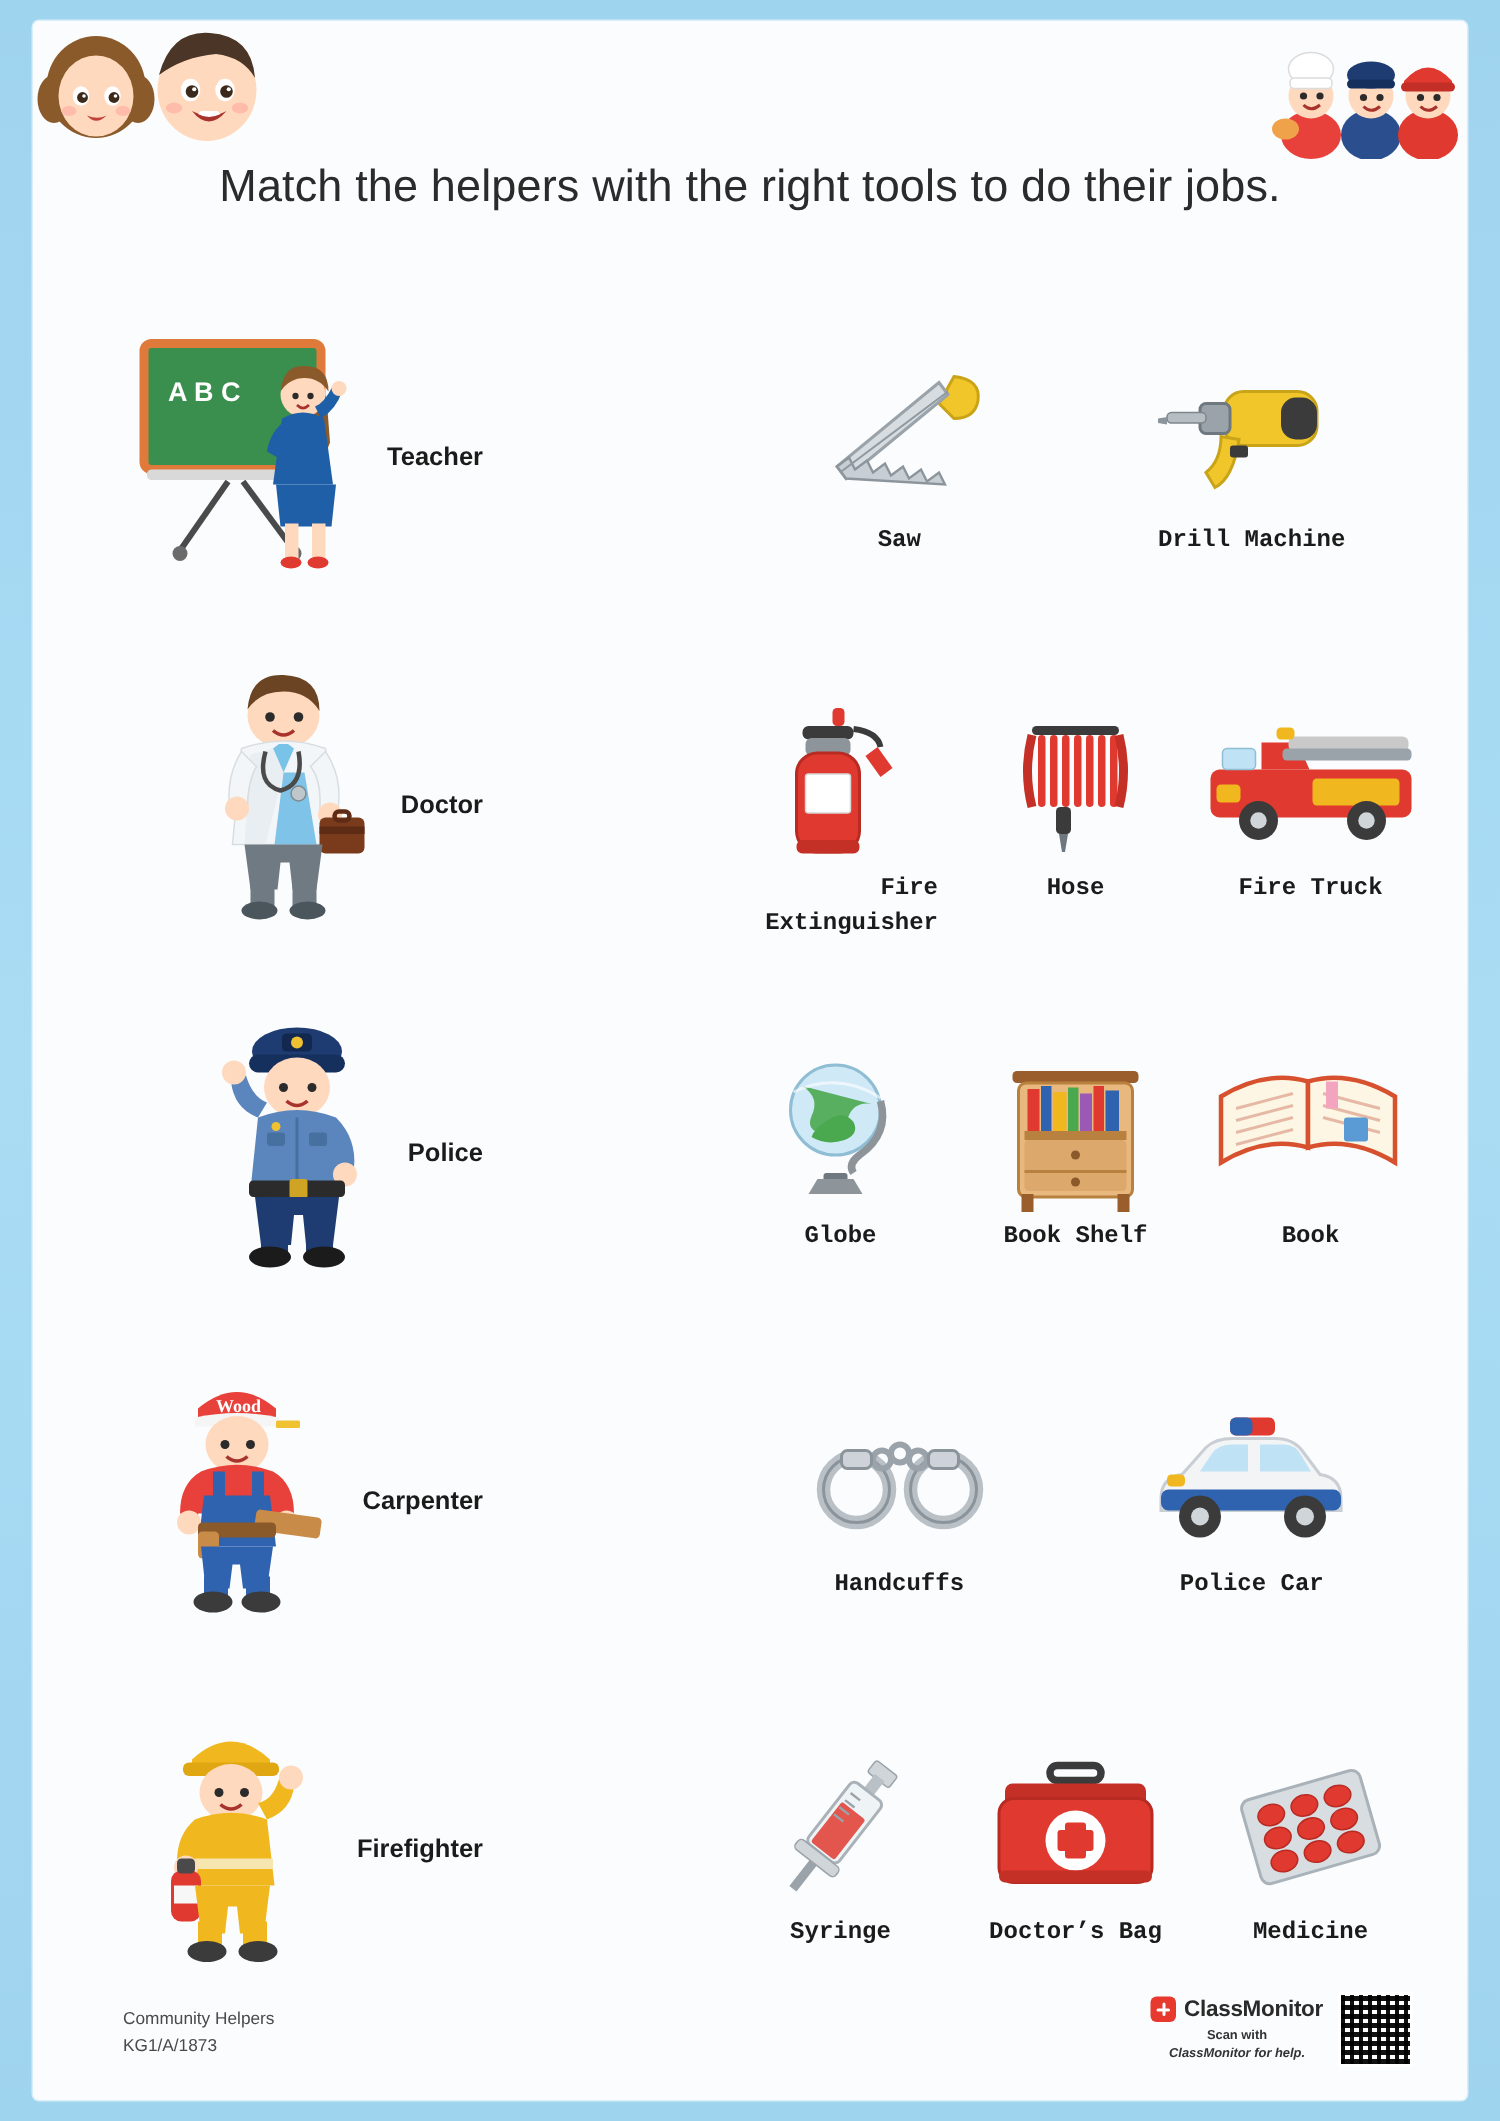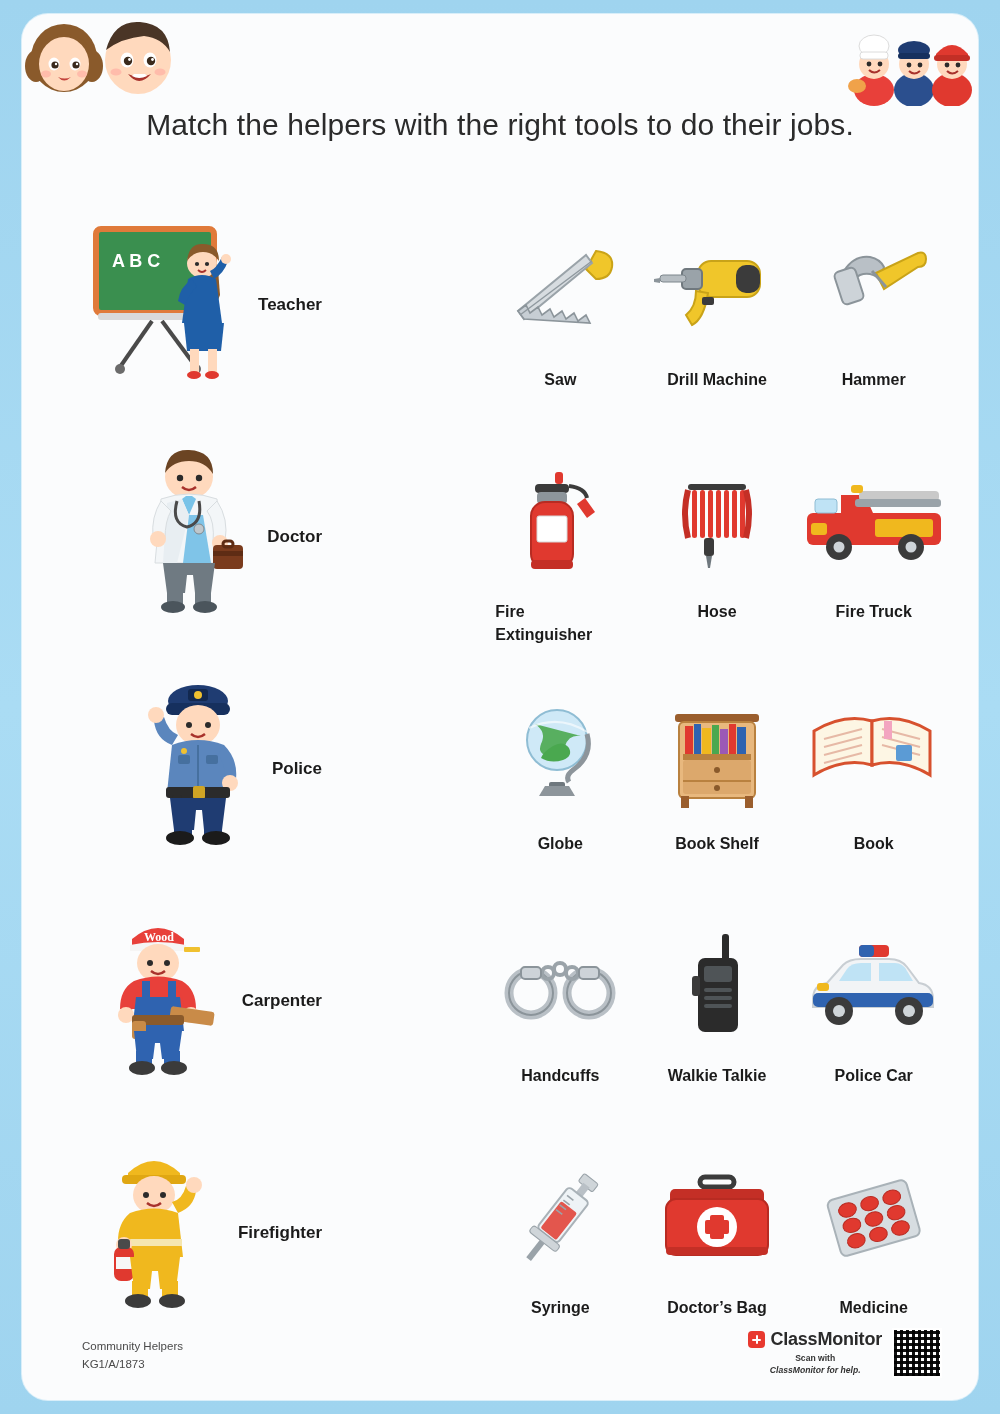--- a/index.html
+++ b/index.html
@@ -20,21 +20,21 @@
     background: linear-gradient(180deg, #9fd4ef 0%, #aadcf4 50%, #9fd4ef 100%);
     box-sizing: border-box;
   }
   .sheet {
     position: absolute;
     left: 22px;
     top: 14px;
     width: 956px;
     height: 1386px;
     background: #fbfcfd;
-    border-radius: 26px;
+    border-radius: 4px;
     box-shadow: 0 0 0 1px rgba(255,255,255,0.6);
     overflow: hidden;
   }
   
   .kids-left {
     position: absolute;
     left: 0px;
     top: 0px;
     width: 180px;
     height: 96px;
@@ -105,27 +105,28 @@
     justify-content: flex-start;
     padding-top: 22px;
   }
   .tool-art {
     height: 110px;
     display: flex;
     align-items: center;
     justify-content: center;
   }
   .tool-label {
-    margin-top: 22px;
+    margin-top: 3px;
     font-size: 16px;
     font-weight: bold;
     color: #1b1b1b;
-    text-align: left;
+    text-align: right;
     line-height: 1.45;
     max-width: 130px;
+    font-family: Liberation Mono, monospace;
   }
   
   .footer-left {
     position: absolute;
     left: 36px;
     bottom: 26px;
     font-size: 11.5px;
     color: #4a4a4a;
     line-height: 1.55;
     margin-left: 24px;
@@ -164,21 +165,21 @@
   }
   .brand-mark:after {
     content: "";
     position: absolute;
     left: 7.5px; top: 4px;
     width: 2px; height: 9px;
     background: #fff;
     border-radius: 1px;
   }
   .brand-name {
-    font-size: 18px;
+    font-size: 15px;
     font-weight: bold;
     color: #2a2a2a;
     letter-spacing: -0.2px;
   }
   .brand-sub {
     margin-top: 3px;
     font-size: 8.6px;
     color: #333;
     line-height: 1.35;
     font-style: italic;
@@ -484,31 +485,20 @@
               <rect x="84" y="24" width="24" height="28" rx="10" fill="#3b3b3b"></rect>
               <path d="M56 52 q-4 26 -16 32 l-6 -10 q10 -8 10 -24z" fill="#f0c62a" stroke="#c9a318" stroke-width="2"></path>
               <rect x="30" y="28" width="20" height="20" rx="4" fill="#9aa3a9" stroke="#6f787e" stroke-width="2"></rect>
               <rect x="8" y="34" width="26" height="7" rx="3" fill="#b7bec3" stroke="#7d868c"></rect>
               <path d="M8 37 l-6 1 l0 3 l6 1z" fill="#8c959b"></path>
               <rect x="50" y="56" width="12" height="8" rx="2" fill="#3b3b3b"></rect>
             </svg>
           </div>
           <div class="tool-label">Drill Machine</div>
         </div>
-        <div class="tool-item">
-          <div class="tool-art">
-            <svg width="120" height="100" viewBox="0 0 120 100">
-              <path d="M30 30 q10 -16 26 -14 q10 2 14 10 l-4 12 q-10 -8 -20 -4 q-8 4 -10 12z" fill="#b9c0c6" stroke="#8b949a" stroke-width="2"></path>
-              <rect x="24" y="28" width="22" height="34" rx="5" fill="#cdd3d8" stroke="#8b949a" stroke-width="2" transform="rotate(-18 35 45)"></rect>
-              <path d="M62 32 L104 12 q8 -2 8 6 q0 8 -8 8 L70 48 Z" fill="#f0c62a" stroke="#c9a318" stroke-width="2"></path>
-              <path d="M58 30 L72 46" stroke="#8b949a" stroke-width="3"></path>
-            </svg>
-          </div>
-          <div class="tool-label">Hammer</div>
-        </div>
       </div>
 
       <div class="tool-row">
         <div class="tool-item">
           <div class="tool-art">
             <svg width="110" height="110" viewBox="0 0 110 110">
               <rect x="50" y="4" width="8" height="12" rx="3" fill="#e0392f"></rect>
               <rect x="30" y="16" width="34" height="9" rx="4" fill="#3b3b3b"></rect>
               <path d="M64 18 q16 2 18 12" stroke="#3b3b3b" stroke-width="4" fill="none"></path>
               <rect x="32" y="24" width="30" height="12" rx="4" fill="#8d959b"></rect>
@@ -637,34 +627,20 @@
                 <circle cx="77" cy="36" r="6"></circle>
               </g>
               <rect x="26" y="30" width="20" height="12" rx="4" fill="#cdd3d8" stroke="#8b949a" stroke-width="2"></rect>
               <rect x="84" y="30" width="20" height="12" rx="4" fill="#cdd3d8" stroke="#8b949a" stroke-width="2"></rect>
             </svg>
           </div>
           <div class="tool-label">Handcuffs</div>
         </div>
         <div class="tool-item">
           <div class="tool-art">
-            <svg width="90" height="110" viewBox="0 0 90 110">
-              <rect x="50" y="2" width="7" height="30" rx="3" fill="#2b2b2b"></rect>
-              <rect x="26" y="26" width="40" height="74" rx="7" fill="#2b2b2b"></rect>
-              <rect x="32" y="34" width="28" height="16" rx="3" fill="#4f5457"></rect>
-              <rect x="32" y="56" width="28" height="4" rx="2" fill="#4f5457"></rect>
-              <rect x="32" y="64" width="28" height="4" rx="2" fill="#4f5457"></rect>
-              <rect x="32" y="72" width="28" height="4" rx="2" fill="#4f5457"></rect>
-              <rect x="20" y="44" width="8" height="20" rx="3" fill="#3b3b3b"></rect>
-            </svg>
-          </div>
-          <div class="tool-label">Walkie Talkie</div>
-        </div>
-        <div class="tool-item">
-          <div class="tool-art">
             <svg width="150" height="100" viewBox="0 0 150 100">
               <path d="M14 62 q0 -14 14 -16 l16 -18 q6 -6 18 -6 l28 0 q12 0 18 8 l12 16 q14 2 14 16 l0 8 l-120 0z" fill="#f2f4f6" stroke="#c8ced3" stroke-width="2"></path>
               <path d="M48 32 q4 -6 14 -6 l10 0 l0 18 l-32 0z" fill="#bfe3f5"></path>
               <path d="M80 26 l16 0 q8 0 12 8 l6 10 l-34 0z" fill="#bfe3f5"></path>
               <rect x="14" y="56" width="120" height="14" rx="5" fill="#2f63b0"></rect>
               <rect x="60" y="8" width="30" height="12" rx="4" fill="#e0392f"></rect>
               <rect x="60" y="8" width="15" height="12" rx="4" fill="#2f63b0"></rect>
               <circle cx="40" cy="74" r="14" fill="#3b3b3b"></circle>
               <circle cx="40" cy="74" r="6" fill="#cfd5d9"></circle>
               <circle cx="110" cy="74" r="14" fill="#3b3b3b"></circle>

